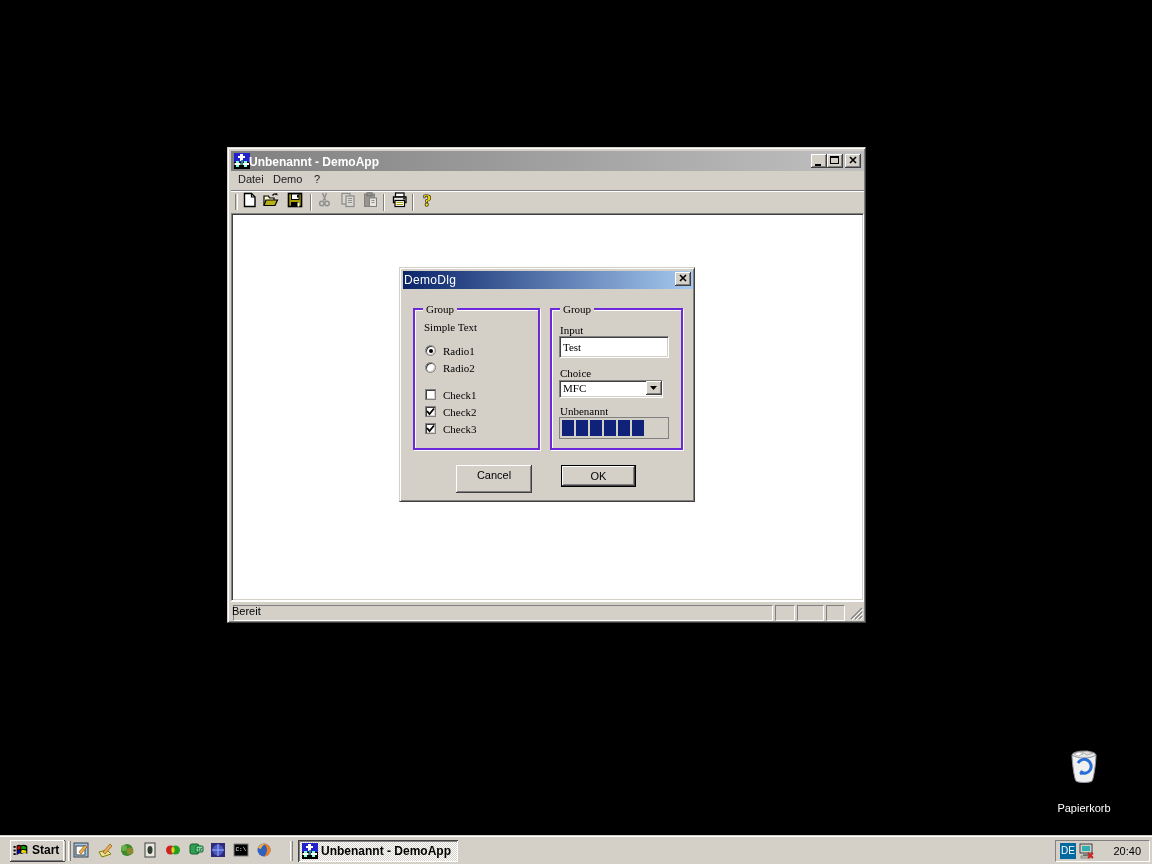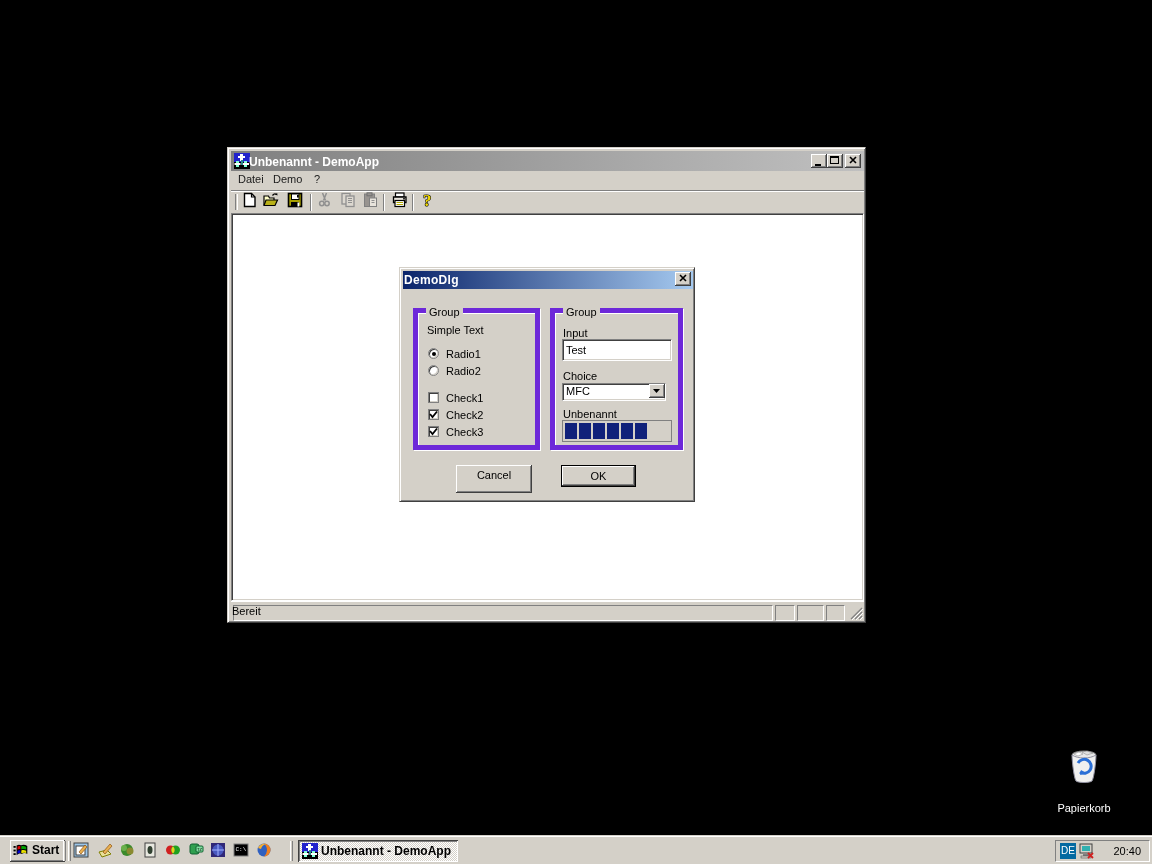--- a/index.html
+++ b/index.html
@@ -1,37 +1,37 @@
 <!DOCTYPE html>
 <html><head><meta charset="utf-8"><style>
 html,body{margin:0;padding:0;}
 body{width:1152px;height:864px;background:#000;font-family:"Liberation Sans",sans-serif;position:relative;overflow:hidden;}
 *{box-sizing:border-box;}
 .abs{position:absolute;}
 .f11{font-size:11px;line-height:13px;}
 .btn{background:#d4d0c8;box-shadow:inset -1px -1px 0 #404040,inset 1px 1px 0 #fff,inset -2px -2px 0 #808080,inset 2px 2px 0 #d4d0c8;}
 .sunk{background:#fff;border:1px solid;border-color:#808080 #fff #fff #808080;box-shadow:inset 1px 1px 0 #404040,inset -1px -1px 0 #d4d0c8;}
-.etch{border:5px solid #6d28d9;box-shadow:1px 1px 0 #fff,inset 1px 1px 0 #fff;}
+.etch{border:2px solid #6d28d9;box-shadow:1px 1px 0 #fff,inset 1px 1px 0 #fff;font-family:Liberation Serif, serif;}
 
 #win{left:227px;top:147px;width:639px;height:476px;background:#d4d0c8;border:1px solid;border-color:#d4d0c8 #404040 #404040 #d4d0c8;box-shadow:inset 1px 1px 0 #fff,inset -1px -1px 0 #808080;}
 #wtitle{left:3px;top:3px;width:633px;height:20px;background:linear-gradient(to right,#808080,#c0c0c0);color:#fff;font-weight:bold;font-size:12px;}
 #wtitle .txt{position:absolute;left:18px;top:4px;white-space:nowrap;}
 .capbtn{width:16px;height:14px;top:3px;}
 #wmenu{left:3px;top:23px;width:633px;height:19px;color:#1a1a1a;}
 #wmenu span{position:absolute;top:2px;}
 #wtool{left:3px;top:42px;width:633px;height:22px;border-top:1px solid #808080;box-shadow:inset 0 1px 0 #fff;}
 .tbtn{position:absolute;top:3px;width:23px;height:17px;}
 .tbtn svg{display:block;}
 .tsep{position:absolute;top:3px;width:2px;height:17px;border-left:1px solid #808080;border-right:1px solid #fff;}
 #wclient{left:3px;top:65px;width:633px;height:388px;background:#fff;border:1px solid;border-color:#808080 #fff #fff #808080;box-shadow:inset 1px 1px 0 #404040,inset -1px -1px 0 #d4d0c8;}
 #wstatus{left:3px;top:453px;width:633px;height:20px;border-top:1px solid #fff;}
 .spane{position:absolute;top:3px;height:16px;border:1px solid;border-color:#808080 #fff #fff #808080;}
 
 #dlg{left:399px;top:267px;width:296px;height:235px;background:#d4d0c8;border:1px solid;border-color:#d4d0c8 #404040 #404040 #d4d0c8;box-shadow:inset 1px 1px 0 #fff,inset -1px -1px 0 #808080;}
-#dtitle{left:3px;top:3px;width:290px;height:18px;background:linear-gradient(to right,#0a246a,#a6caf0);color:#fff;font-weight:bold;font-size:12px;}
+#dtitle{left:3px;top:3px;width:290px;height:18px;background:linear-gradient(to right,#0a246a,#a6caf0);color:#fff;font-weight:normal;font-size:12px;}
 .group{background:transparent;}
 .glabel{position:absolute;top:-7px;left:8px;background:#d4d0c8;padding:0 3px;font-size:11px;line-height:13px;}
 .radio{width:11px;height:11px;border-radius:50%;background:#fff;border:1px solid #808080;box-shadow:inset 1px 1px 0 #404040,inset -1px -1px 0 #d4d0c8;}
 .rdot{position:absolute;left:2.5px;top:2.5px;width:4px;height:4px;background:#000;border-radius:50%;}
 .check{width:11px;height:11px;background:#fff;border:1px solid #808080;box-shadow:inset 1px 1px 0 #404040,inset -1px -1px 0 #d4d0c8;}
 .pbtn{font-size:11px;text-align:center;padding-top:4px;}
 
 #taskbar{left:0;top:836px;width:1152px;height:28px;background:#d4d0c8;border-top:1px solid #fff;box-shadow:0 -1px 0 #d4d0c8;}
 .qlsep{position:absolute;top:4px;width:3px;height:20px;border-left:1px solid #fff;background:#d4d0c8;border-right:1px solid #808080;}
 #tray{right:2px;top:3px;height:22px;width:95px;border:1px solid;border-color:#808080 #fff #fff #808080;}

